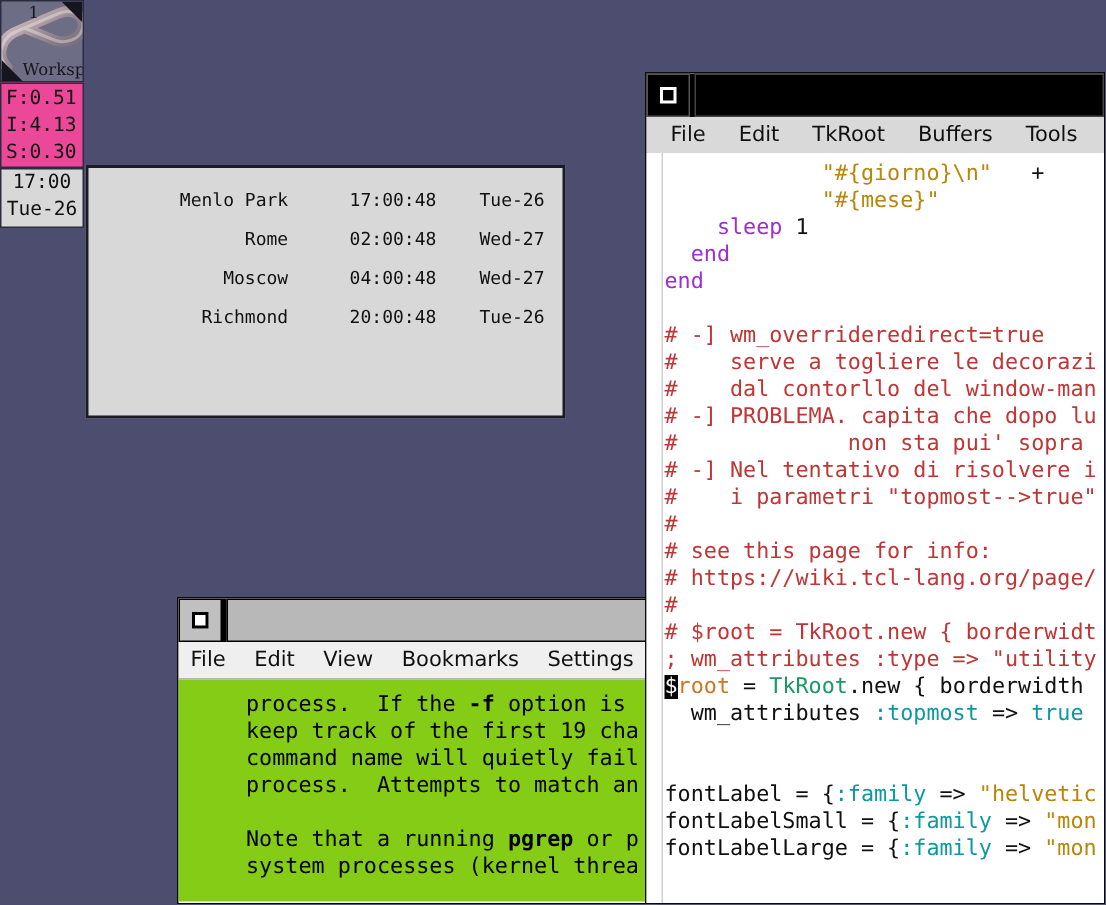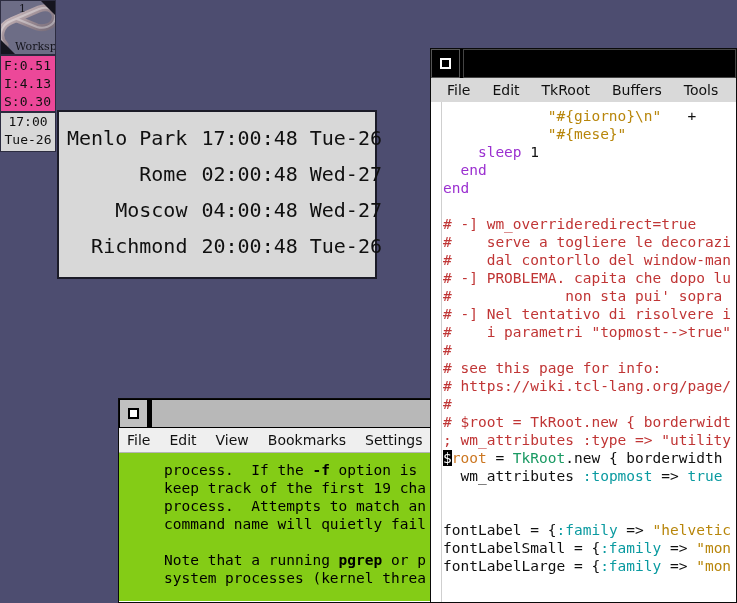--- a/index.html
+++ b/index.html
@@ -102,21 +102,21 @@
     width: 320px; height: 169px;
     background: #d8d8d8;
     border: 2px solid #1b1b28;
     box-sizing: border-box;
     padding: 8px 12px 8px 8px;
   }
   #worldclock table {
     width: 100%;
     border-collapse: collapse;
     font-family: "DejaVu Sans Mono", monospace;
-    font-size: 20px;
+    font-size: 12px;
     color: #101010;
   }
   #worldclock td {
     padding: 6px 0;
     white-space: nowrap;
   }
   #worldclock td.city { text-align: right; padding-right: 14px; width: 47%; }
   #worldclock td.time { text-align: right; padding-right: 12px; }
   #worldclock td.day  { text-align: right; }
 
@@ -322,21 +322,21 @@
       </div>
       <div class="win-titletext"></div>
     </div>
     <div class="menubar" id="konsole-menu">
         <span>File</span>
         <span>Edit</span>
         <span>View</span>
         <span>Bookmarks</span>
         <span>Settings</span>
       </div>
-    <div class="term" id="konsole-term"><div>process.  If the <b>-f</b> option is</div><div>keep track of the first 19 cha</div><div>process.  Attempts to match an</div><div>command name will quietly fail</div><div>&nbsp;</div><div>Note that a running <b>pgrep</b> or p</div><div>system processes (kernel threa</div></div>
+    <div class="term" id="konsole-term"><div>process.  If the <b>-f</b> option is</div><div>keep track of the first 19 cha</div><div>command name will quietly fail</div><div>process.  Attempts to match an</div><div>&nbsp;</div><div>Note that a running <b>pgrep</b> or p</div><div>system processes (kernel threa</div></div>
   </div>
 
   <div id="emacs">
     <div class="win-titlebar">
       <div class="win-btn">
         <div class="glyph"></div>
       </div>
       <div class="win-titletext"></div>
     </div>
     <div class="menubar" id="emacs-menu">

